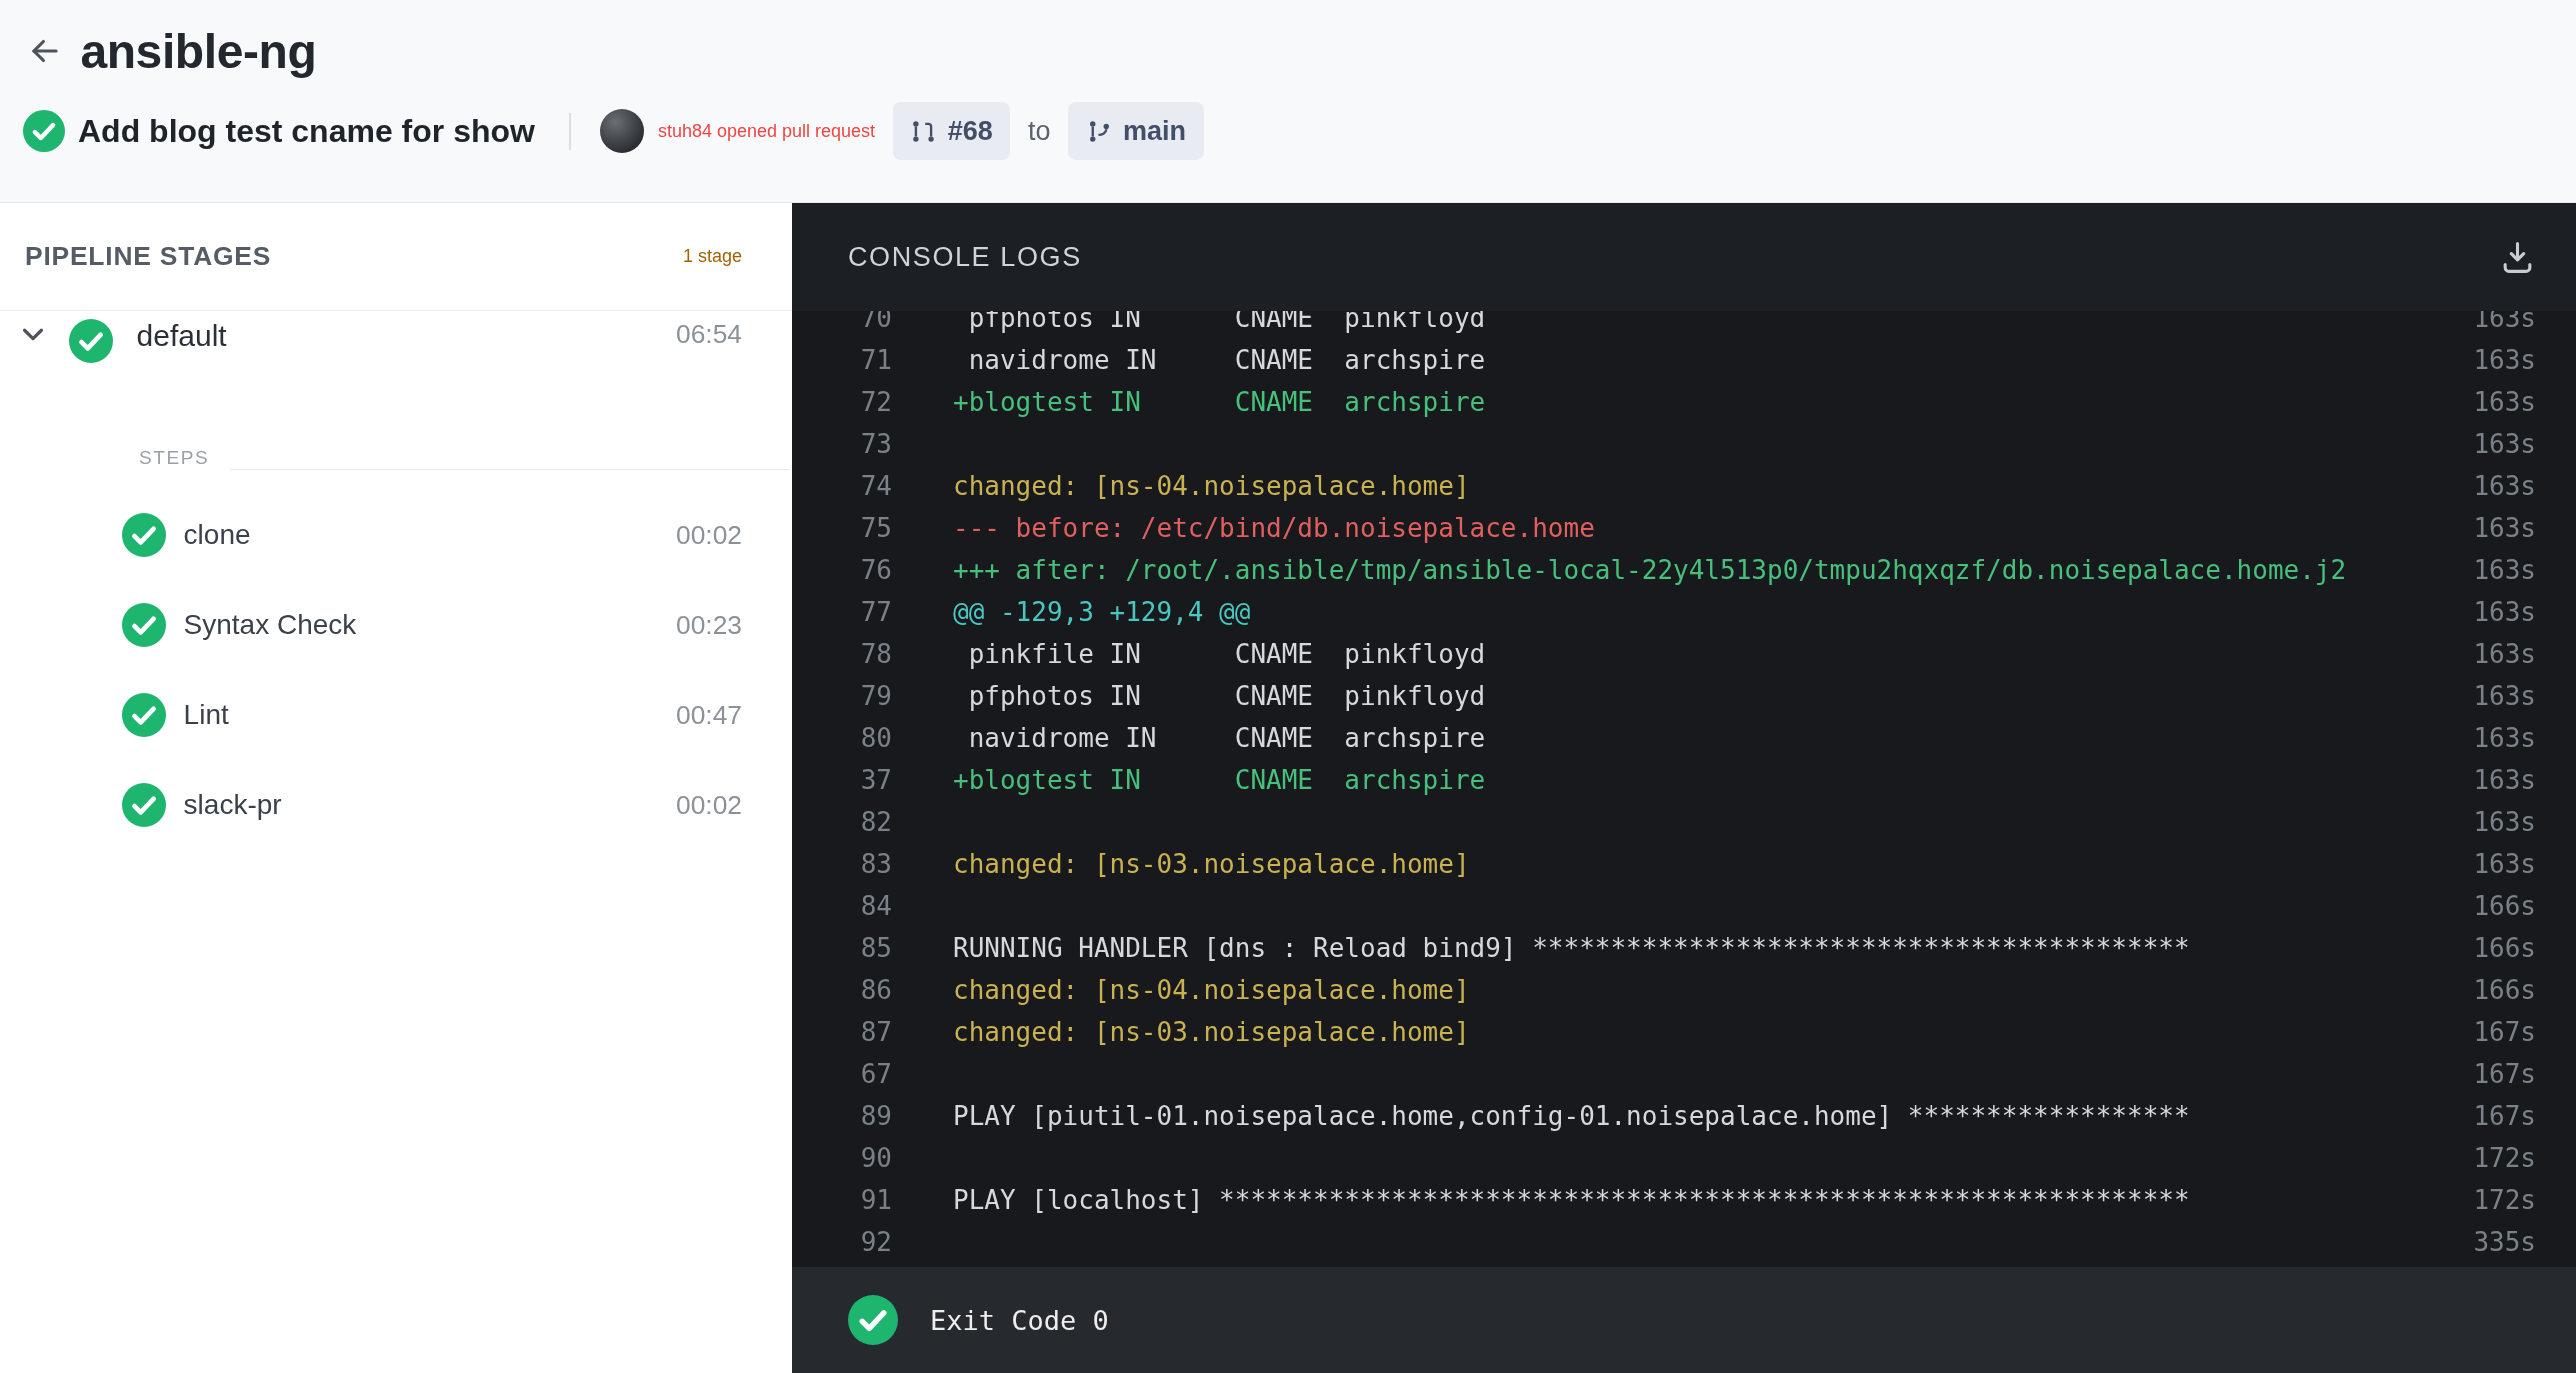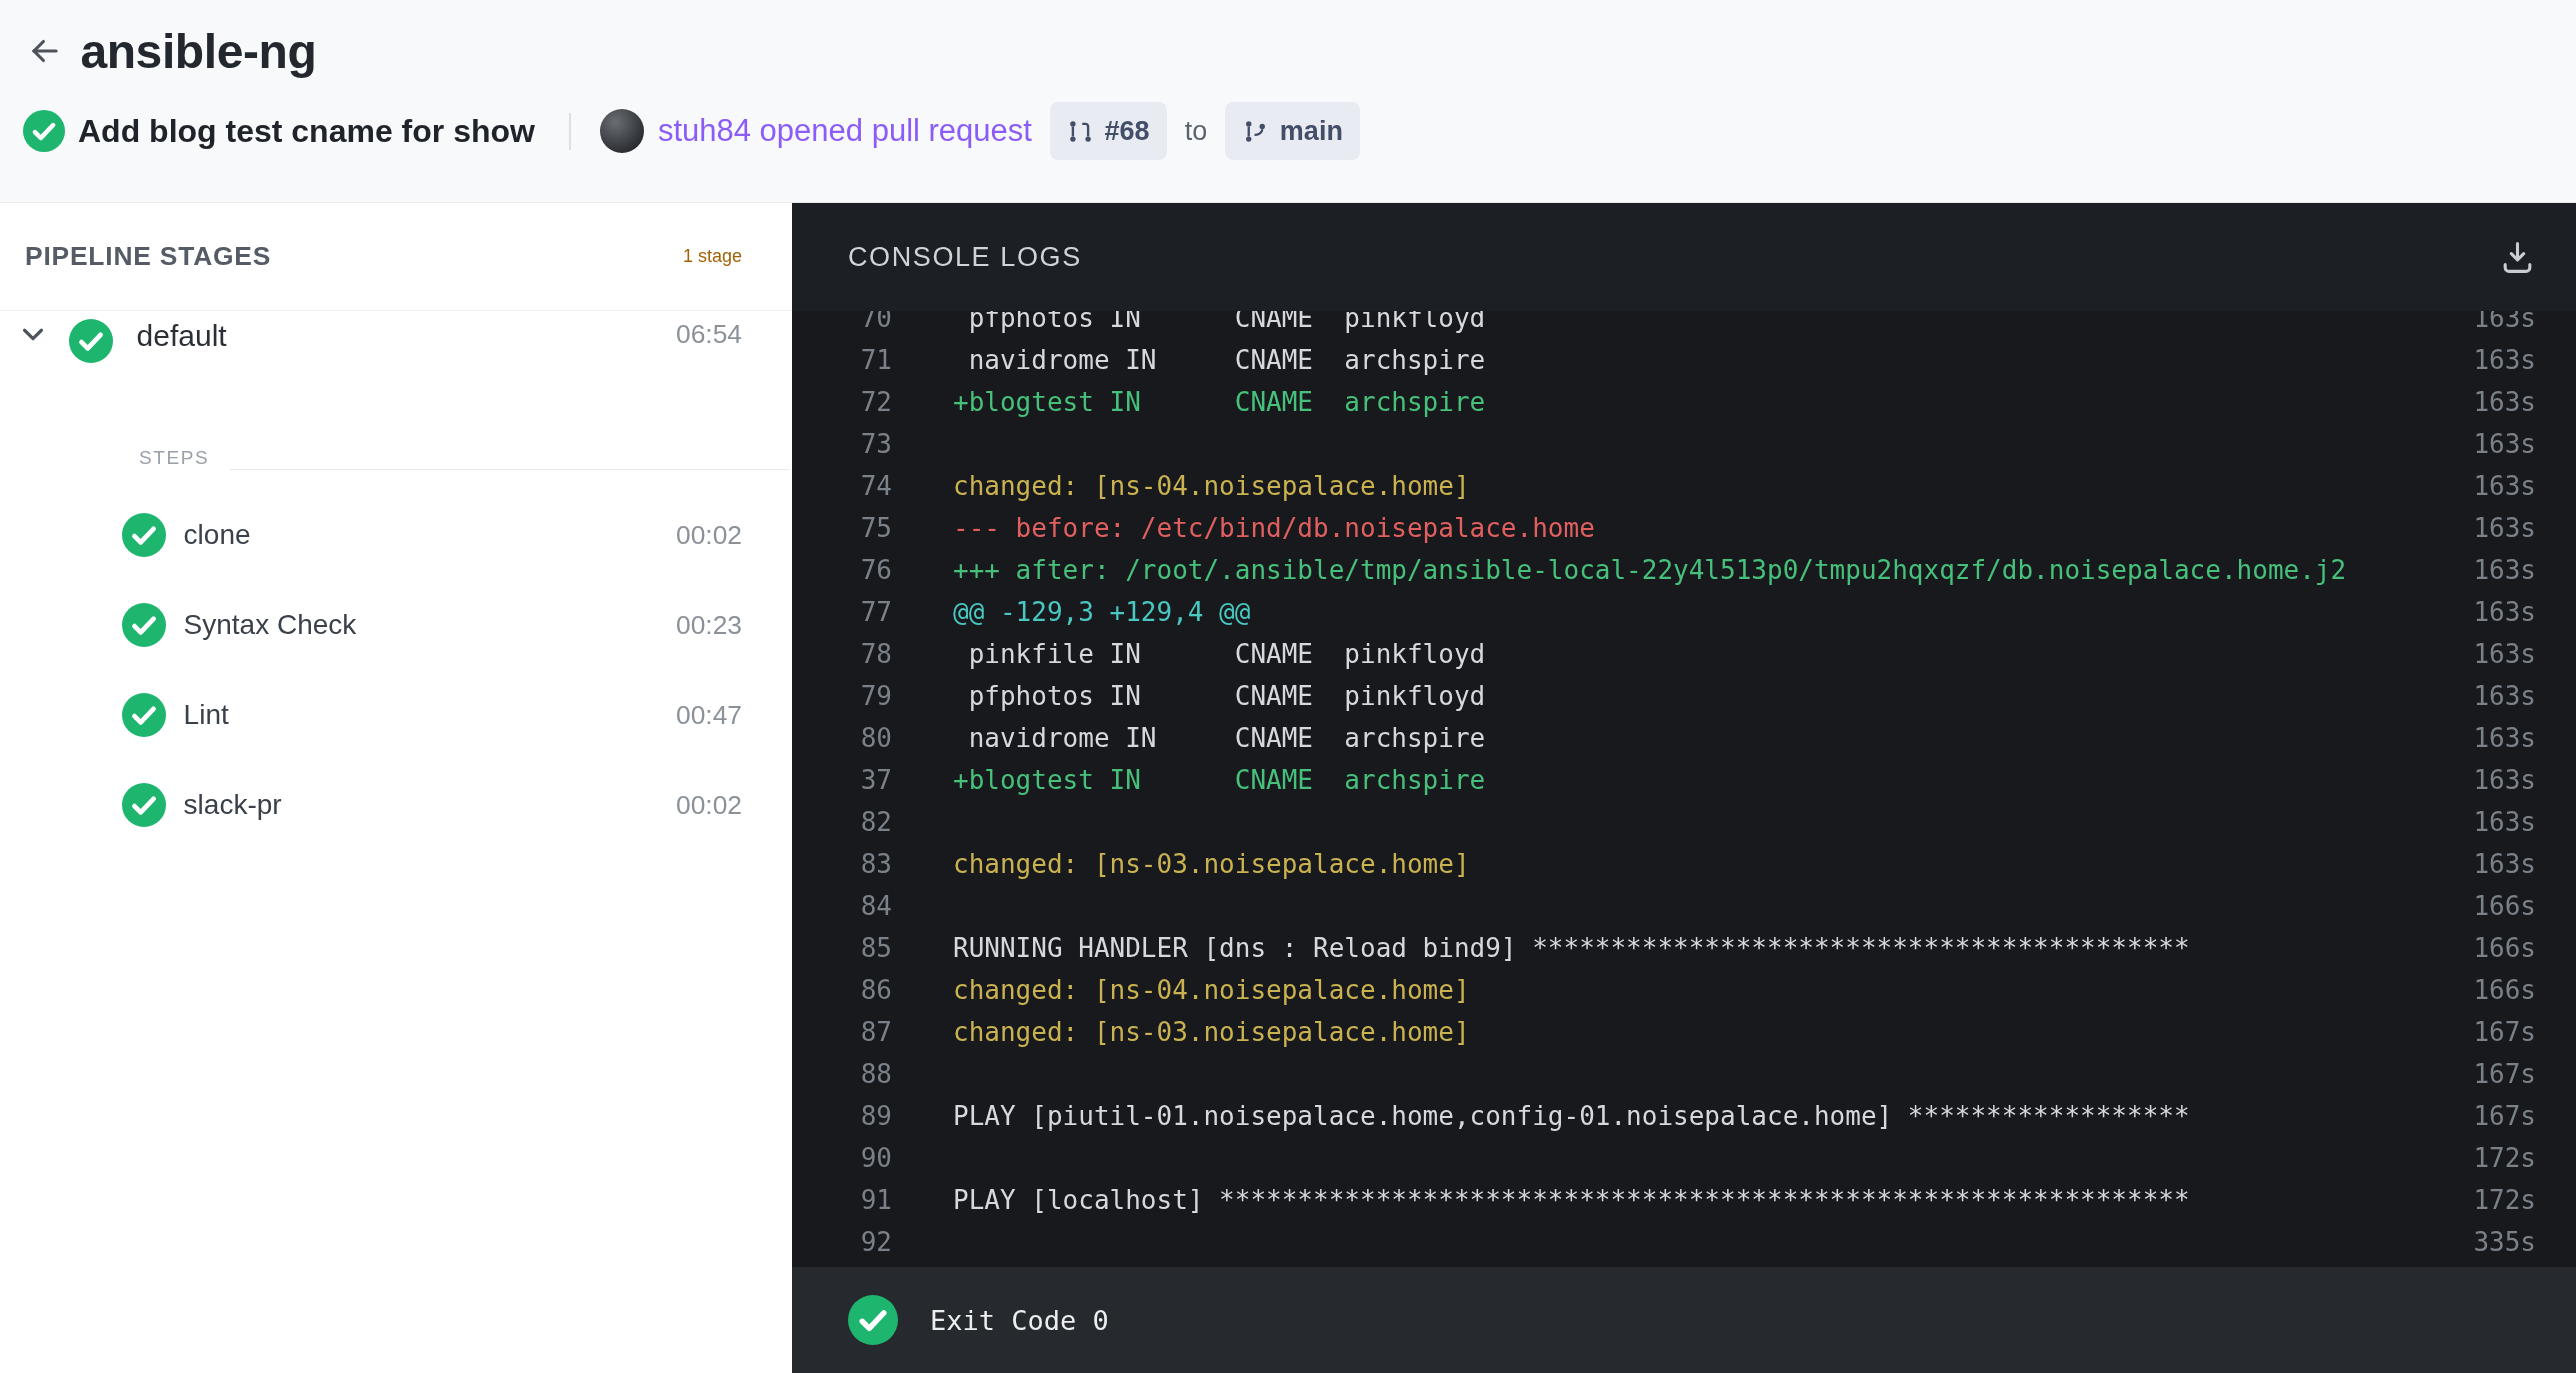--- a/index.html
+++ b/index.html
@@ -27,21 +27,21 @@
   .back-btn{width:38px;height:38px;color:#4c535b;cursor:pointer;flex:none}
   .back-btn svg{width:100%;height:100%;display:block}
   .page-title{font-size:48px;font-weight:700;color:#23272e;letter-spacing:-0.4px}
   .commit-row{display:flex;align-items:center;height:90px;padding-left:23px}
   .check{display:inline-flex;border-radius:50%;flex:none}
   .check svg{width:100%;height:100%;display:block}
   .commit-msg{font-size:32px;font-weight:600;color:#1f242a;margin-left:13px}
   .vdiv{width:1.6px;height:37px;background:#dcdfe3;margin:0 29px 0 34px;flex:none}
   .avatar{width:44px;height:44px;border-radius:50%;flex:none;
     background:radial-gradient(circle at 35% 30%, #6b6f74 0%, #3a3d42 55%, #17181b 100%);}
-  .author-text{font-size:31px;color:#8b5cf6;margin-left:14.4px}
+  .author-text{font-size:18px;color:#ef4444;margin-left:14.4px}
   .badge{display:inline-flex;align-items:center;gap:10.4px;background:var(--badge-bg);
     border-radius:8px;height:58px;padding:0 17.6px;margin-left:17.6px;cursor:pointer}
   .badge .badge-label{font-size:27px;font-weight:600;color:#434e68}
   .badge svg{width:27px;height:27px;color:#434e68}
   .to-label{font-size:27px;color:#5b636d;margin-left:17.6px}
 
   
   .body-wrap{display:flex;height:1170px}
 
   
@@ -299,21 +299,21 @@
             <span class="log-num">86</span>
             <span class="log-text">changed: [ns-04.noisepalace.home]</span>
             <span class="log-time">166s</span>
           </div>
           <div class="log-line yellow">
             <span class="log-num">87</span>
             <span class="log-text">changed: [ns-03.noisepalace.home]</span>
             <span class="log-time">167s</span>
           </div>
           <div class="log-line default">
-            <span class="log-num">88</span>
+            <span class="log-num">67</span>
             <span class="log-text"></span>
             <span class="log-time">167s</span>
           </div>
           <div class="log-line default">
             <span class="log-num">89</span>
             <span class="log-text">PLAY [piutil-01.noisepalace.home,config-01.noisepalace.home] ******************</span>
             <span class="log-time">167s</span>
           </div>
           <div class="log-line default">
             <span class="log-num">90</span>

